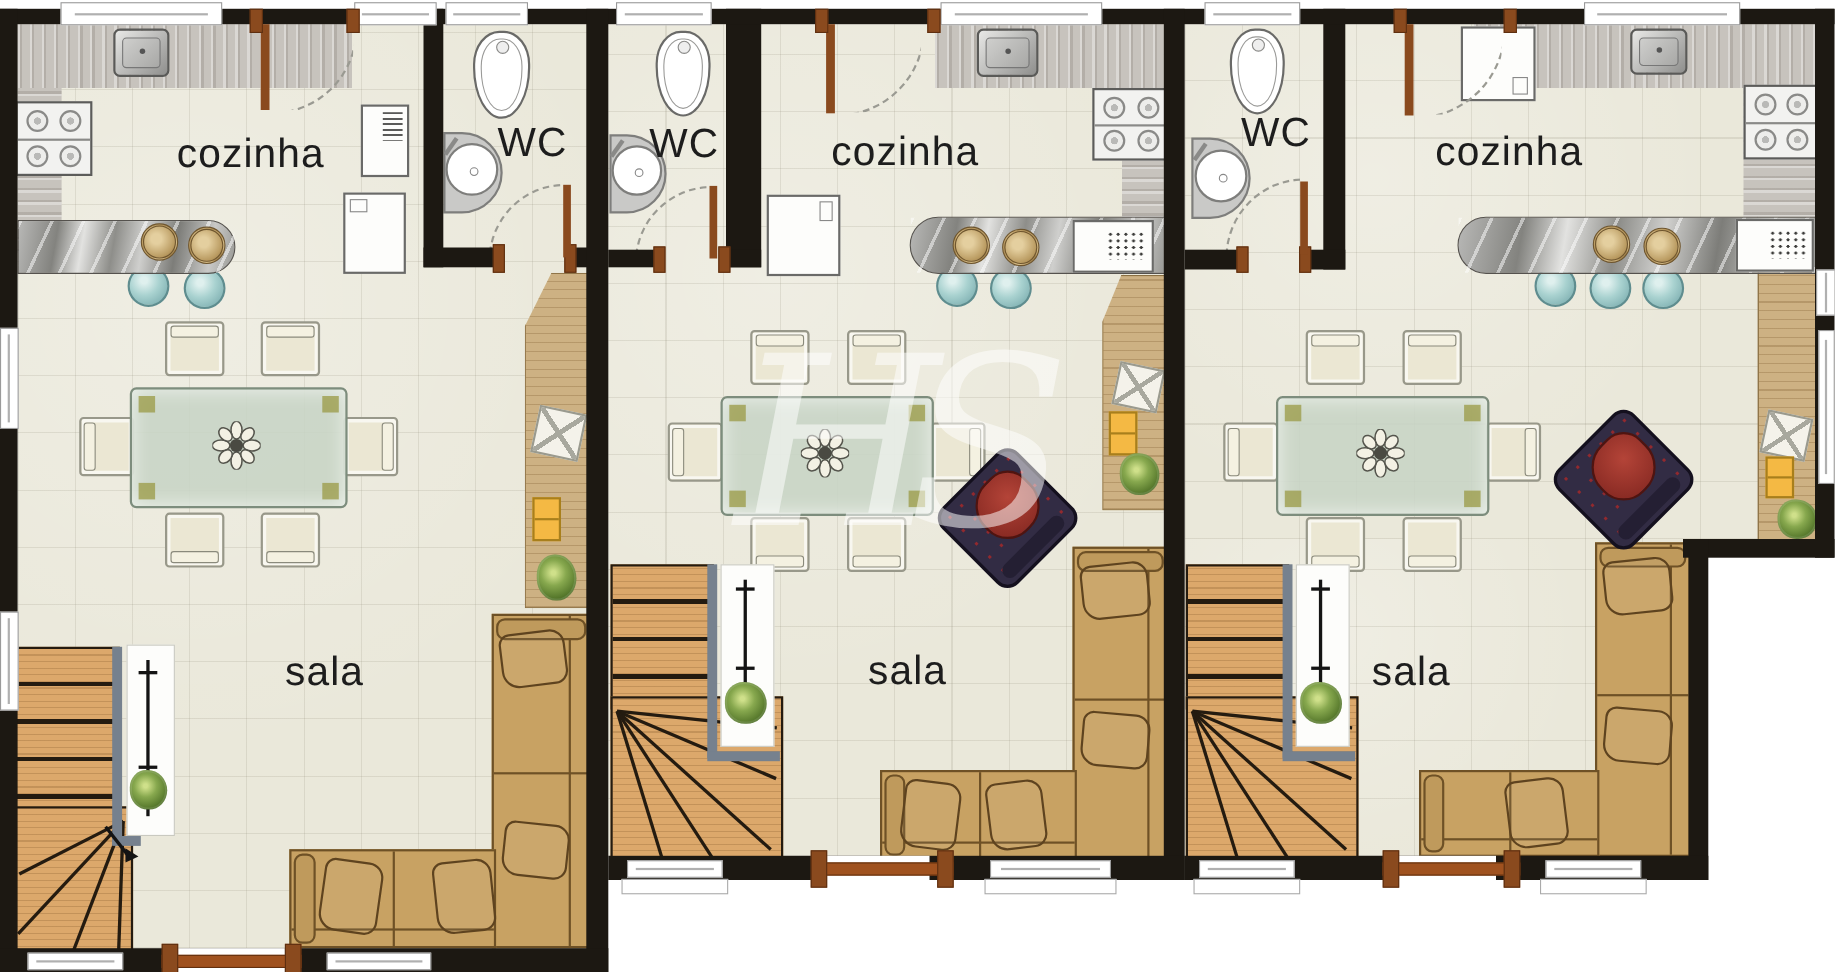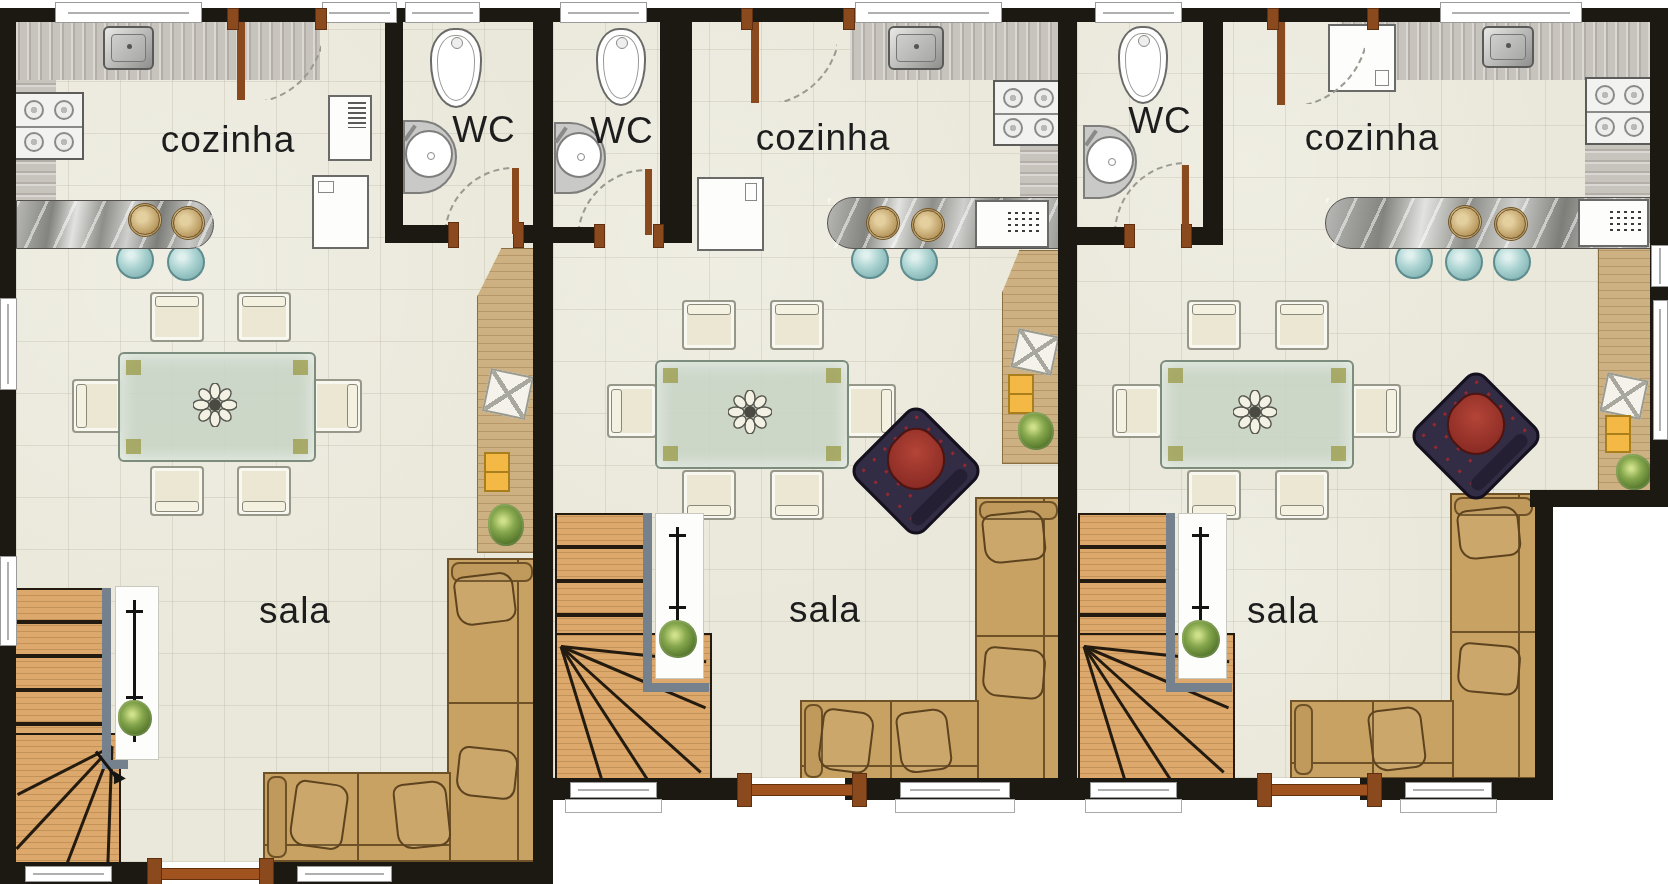--- a/index.html
+++ b/index.html
@@ -545,14 +545,15 @@
   <div class="rlabel" style="left:295px;top:611px;">sala</div>
 
   <div class="rlabel" style="left:622px;top:131px;">WC</div>
   <div class="rlabel" style="left:823px;top:138px;">cozinha</div>
   <div class="rlabel" style="left:825px;top:610px;">sala</div>
 
   <div class="rlabel" style="left:1160px;top:121px;">WC</div>
   <div class="rlabel" style="left:1372px;top:138px;">cozinha</div>
   <div class="rlabel" style="left:1283px;top:611px;">sala</div>
 
+  <div class="wm" style="left:668px;top:295px;">HS</div>
 
 </div>
 
 </body></html>

